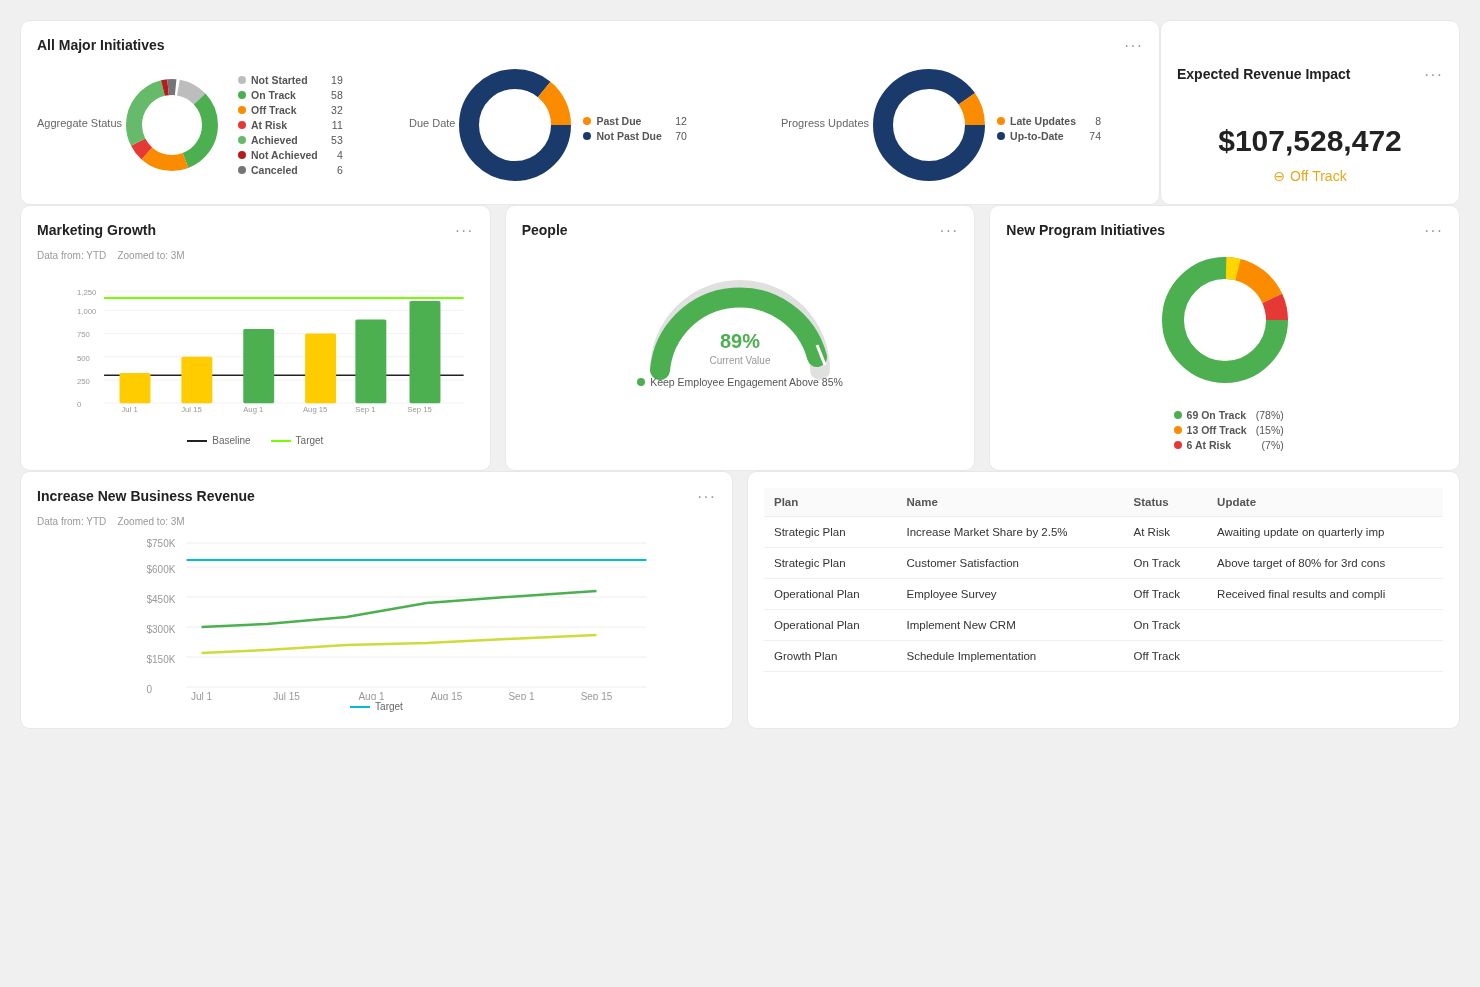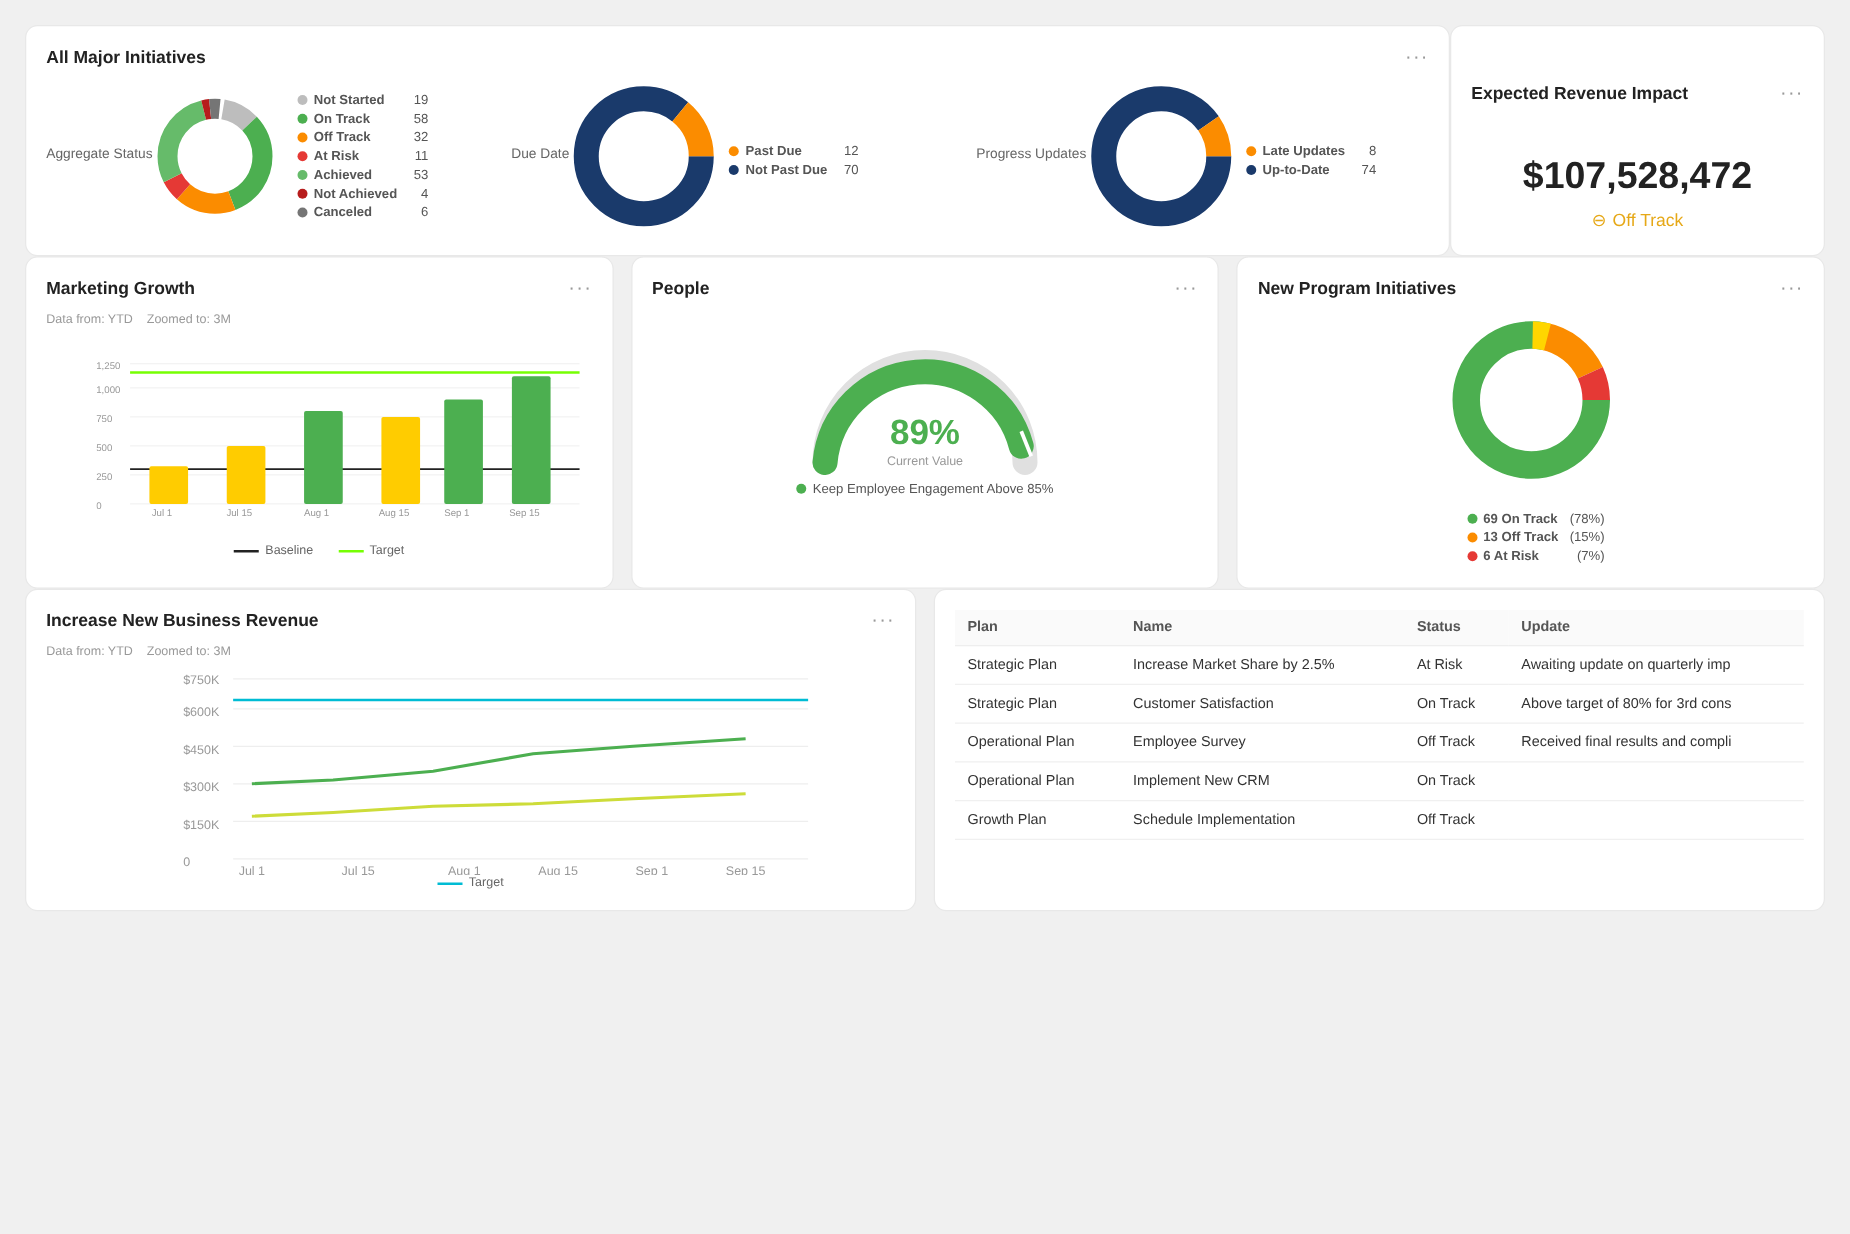--- a/index.html
+++ b/index.html
@@ -174,21 +174,21 @@
     }
 
     
     .gauge-section {
       display: flex;
       flex-direction: column;
       align-items: center;
       padding: 10px;
     }
     .gauge-value {
-      font-size: 28px;
+      font-size: 20px;
       font-weight: 700;
       color: #4caf50;
       text-align: center;
       margin-top: -30px;
     }
     .gauge-label-sub {
       font-size: 10px;
       color: #999;
       text-align: right;
       margin-top: 2px;

